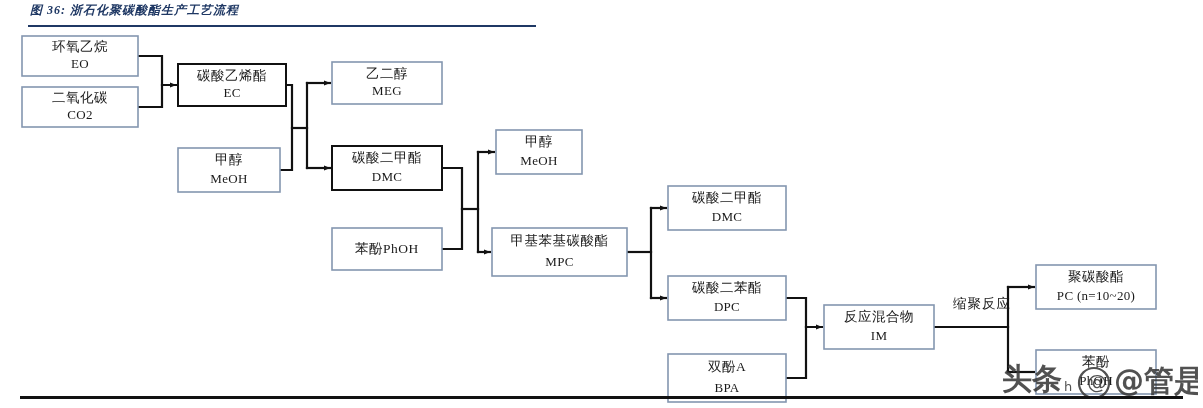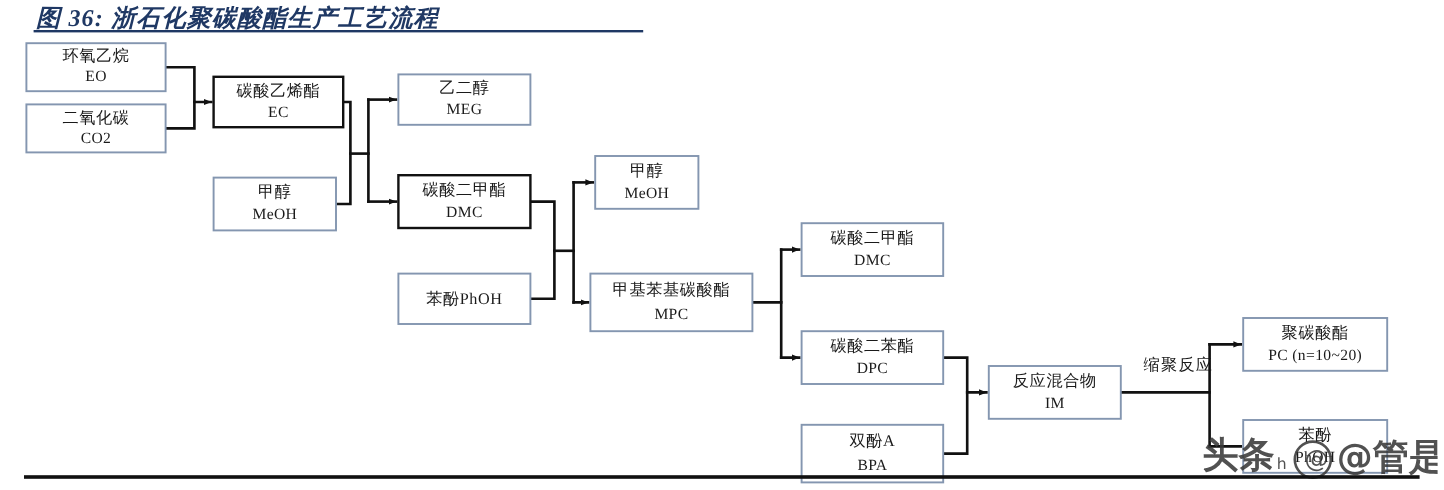--- a/index.html
+++ b/index.html
@@ -20,21 +20,21 @@
     height: 408px;
     background: #ffffff;
   }
   #figure-title {
     position: absolute;
     left: 30px;
     top: 2px;
     font-family: "Liberation Serif", "DejaVu Serif", serif;
     font-weight: bold;
     font-style: italic;
-    font-size: 20px;
+    font-size: 12px;
     color: #1f3864;
     letter-spacing: 1px;
     white-space: nowrap;
   }
   #title-rule {
     position: absolute;
     left: 28px;
     top: 25px;
     width: 508px;
     height: 2px;

